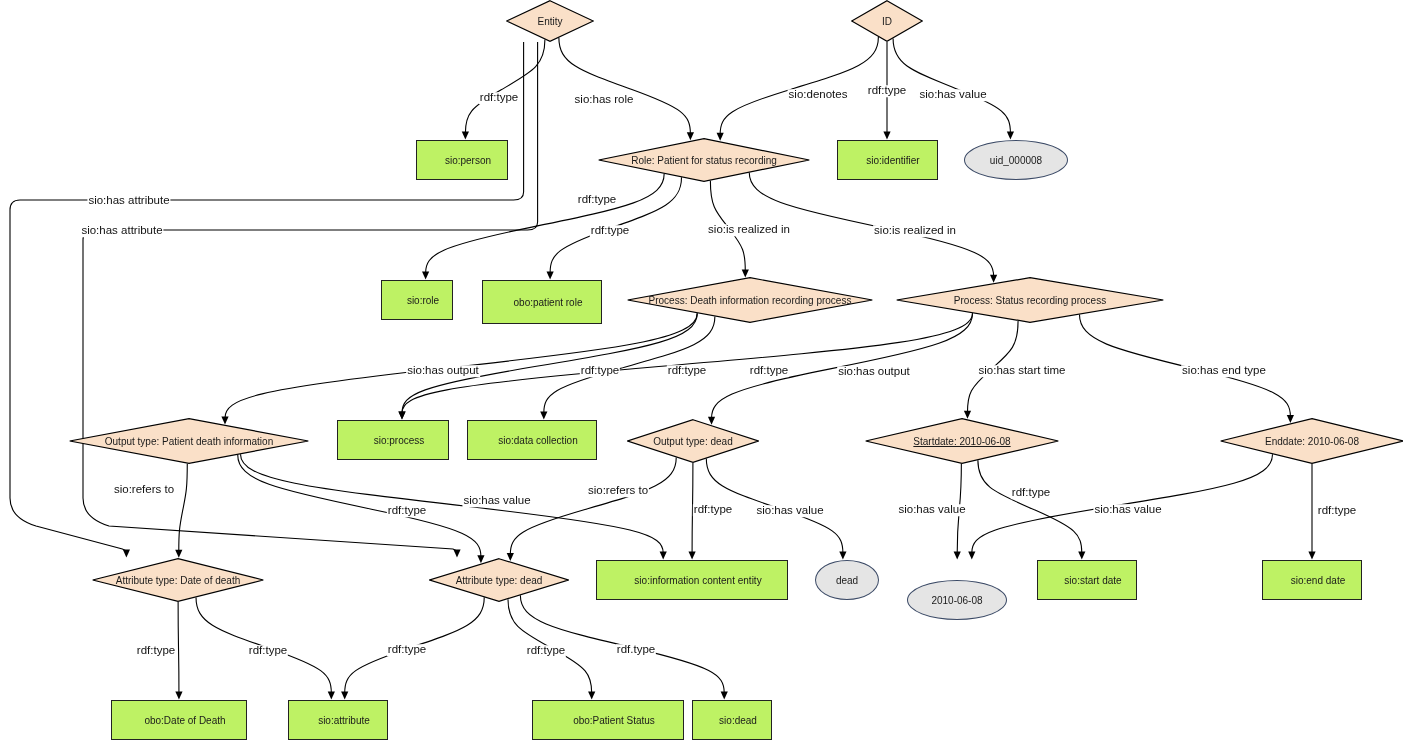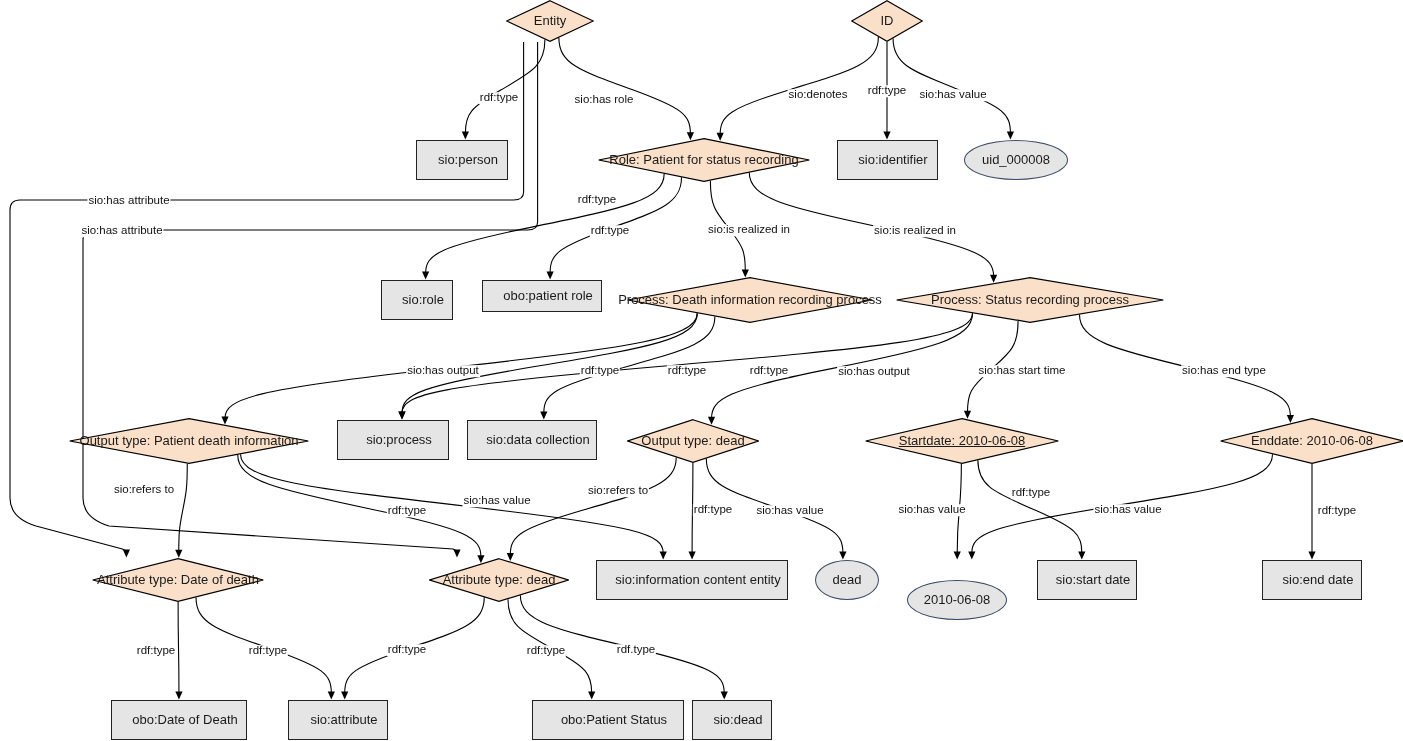--- a/index.html
+++ b/index.html
@@ -25,27 +25,27 @@
     width: 1403px;
     height: 741px;
   }
   .node {
     position: absolute;
     box-sizing: border-box;
     display: flex;
     align-items: center;
     justify-content: center;
     text-align: right;
-    font-size: 13px;
+    font-size: 10px;
     color: #1a1a1a;
     white-space: nowrap;
     line-height: 1.1;
   }
   .node-box {
-    background: #e5e5e5;
+    background: #bef264;
     border: 1.2px solid #222222;
     padding-left: 12px;
   }
   .node-ellipse {
     background: #e5e5e5;
     border: 1.2px solid #3b4a66;
     border-radius: 50%;
   }
   .node-diamond {
     background: transparent;
@@ -213,21 +213,21 @@
       </div>
       <div class="node node-box" style="left: 836.5px; top: 140px; width: 101px; height: 40px;">
         <span class="">sio:identifier</span>
       </div>
       <div class="node node-ellipse" style="left: 964px; top: 140px; width: 104px; height: 40px;">
         <span class="">uid_000008</span>
       </div>
       <div class="node node-box" style="left: 381px; top: 280px; width: 72px; height: 40px;">
         <span class="">sio:role</span>
       </div>
-      <div class="node node-box" style="left: 482px; top: 280px; width: 120px; height: 32px;">
+      <div class="node node-box" style="left: 482px; top: 280px; width: 120px; height: 44px;">
         <span class="">obo:patient role</span>
       </div>
       <div class="node node-diamond" style="left: 627px; top: 277px; width: 246px; height: 46px;">
         <svg class="dia-shape" viewBox="0 0 246 46" preserveAspectRatio="none">
           <polygon points="123,0.7 245.3,23 123,45.3 0.7,23" fill="#fae0c8" stroke="#000000" stroke-width="1.2" vector-effect="non-scaling-stroke"></polygon>
         </svg>
         <span class="dia-label">Process: Death information recording process</span>
       </div>
       <div class="node node-diamond" style="left: 896px; top: 277px; width: 268px; height: 46px;">
         <svg class="dia-shape" viewBox="0 0 268 46" preserveAspectRatio="none">

